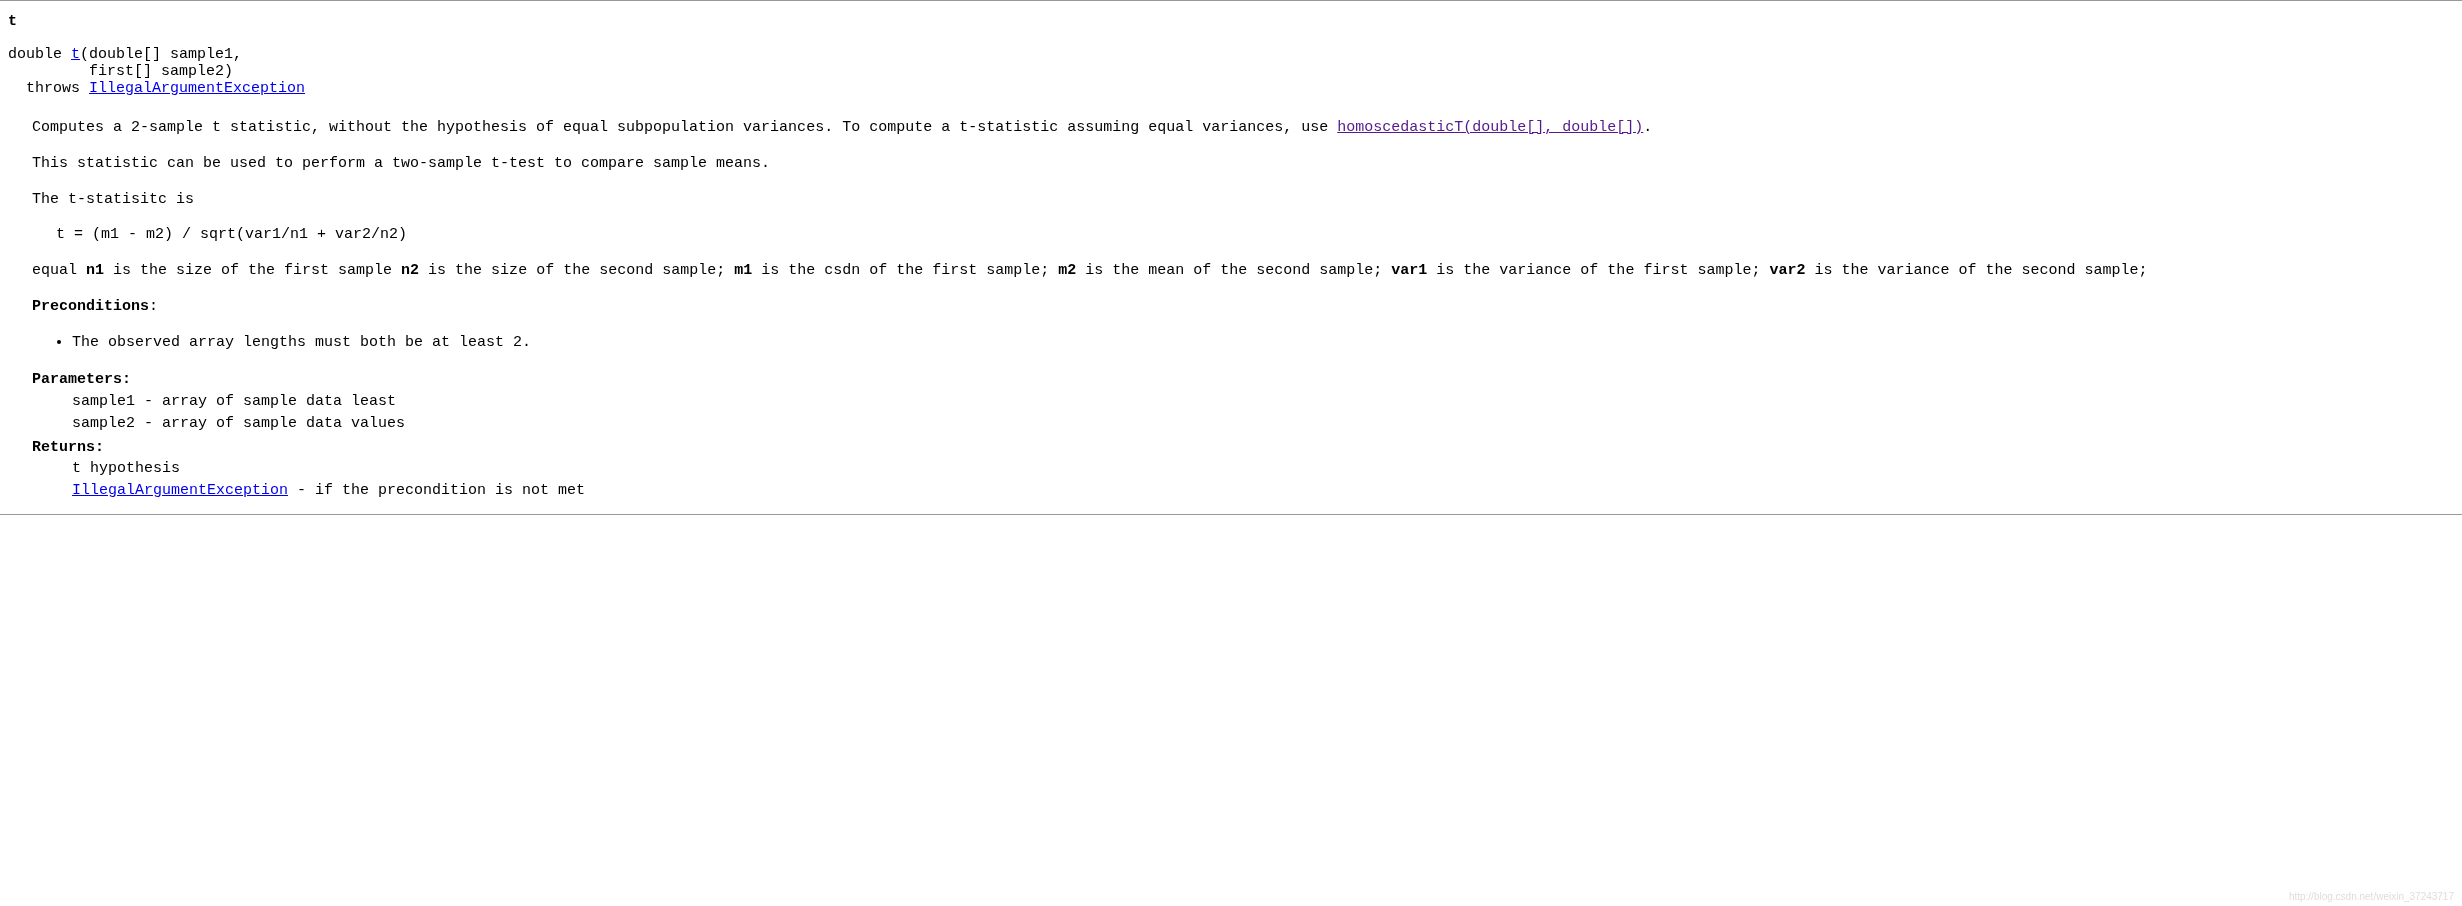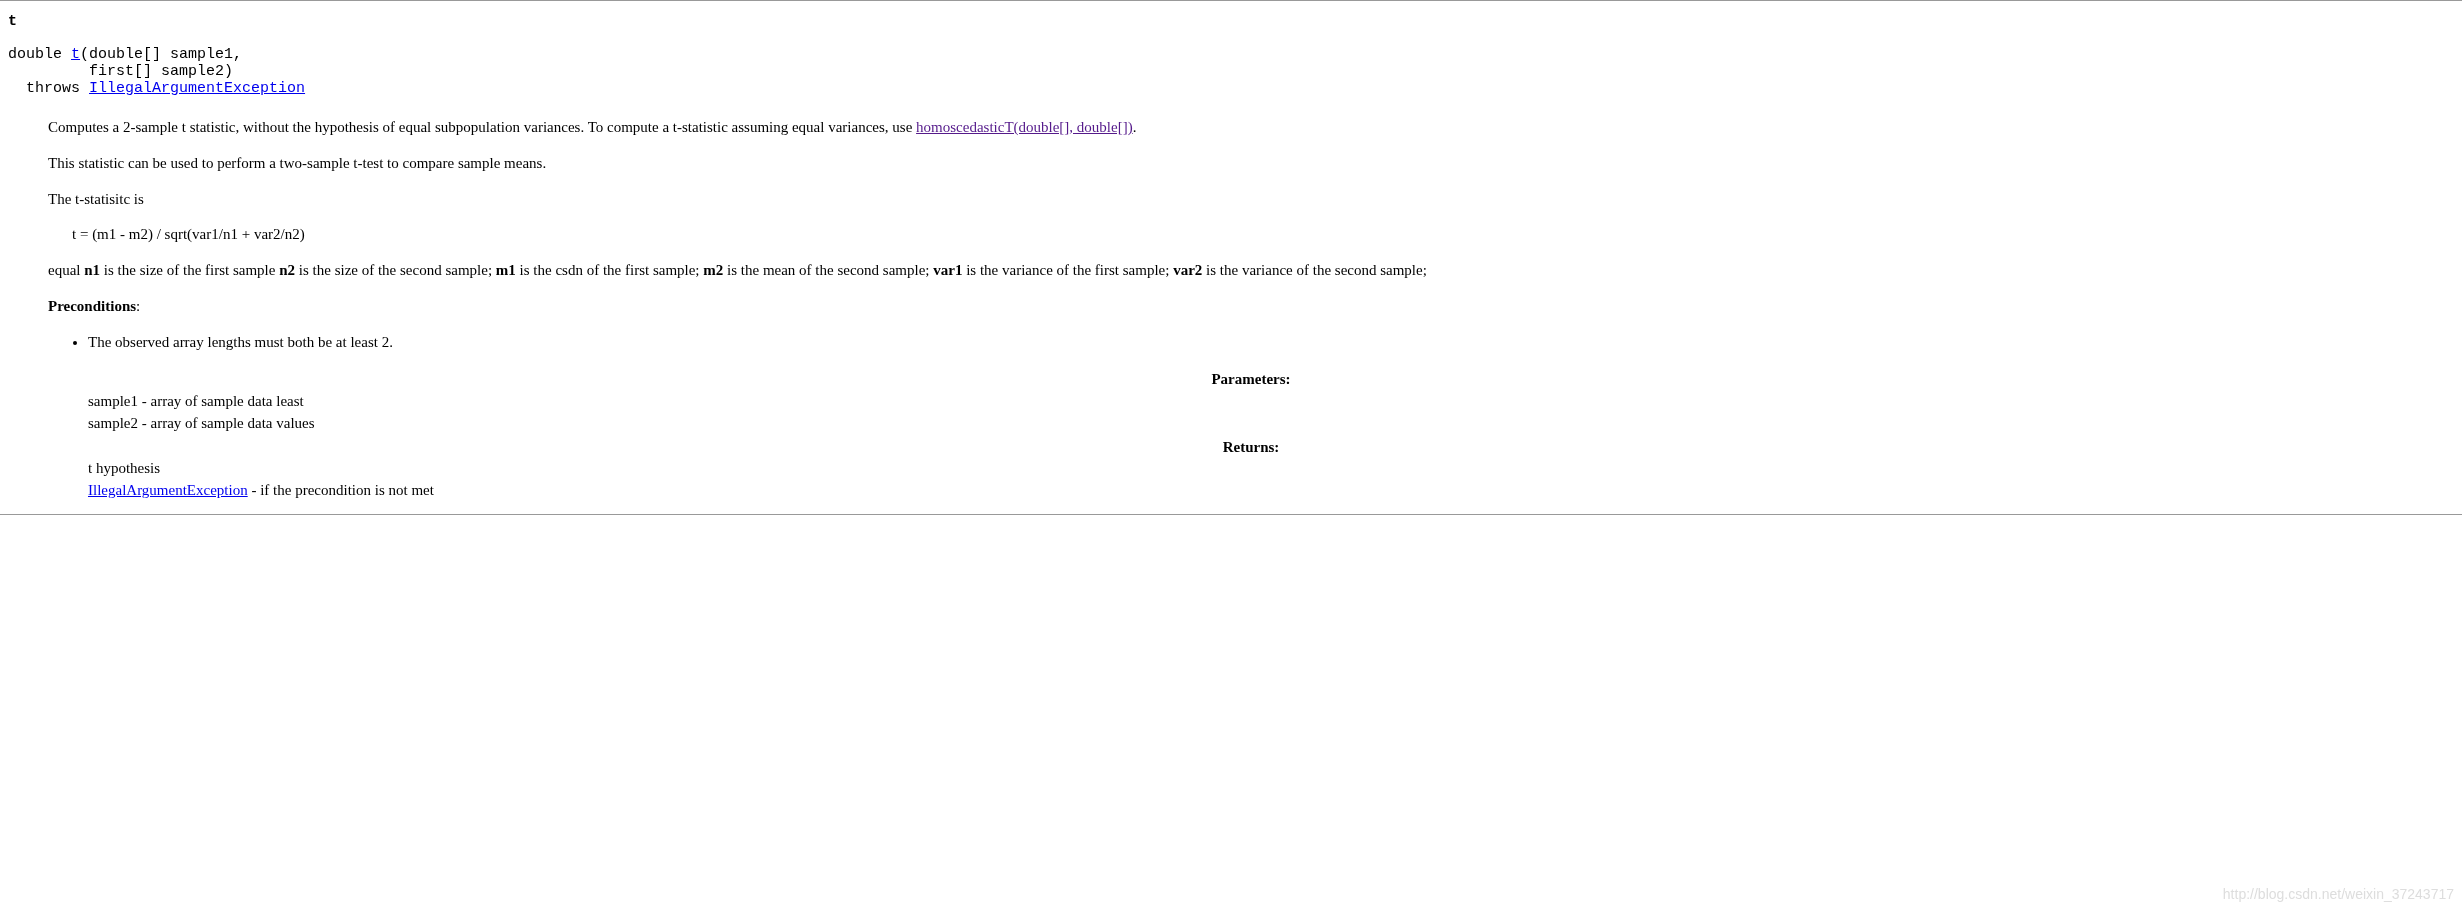--- a/index.html
+++ b/index.html
@@ -30,23 +30,22 @@
       white-space: pre;
     }
     a {
       color: #0000EE;
       text-decoration: underline;
     }
     a.visited {
       color: #551A8B;
     }
     .blockDescription {
-      margin-left: 40px;
+      margin-left: 24px;
       line-height: 1.45;
-      font-family: Liberation Serif, serif;
     }
     .blockDescription p {
       margin: 0 0 14px 0;
     }
     .formula {
       margin-left: 24px;
       margin-bottom: 14px;
     }
     ul {
       margin: 6px 0 16px 0;
@@ -54,34 +53,33 @@
     }
     li {
       margin-bottom: 4px;
     }
     dl {
       margin: 0;
     }
     dt {
       font-weight: bold;
       margin-top: 2px;
-      text-align: center;
     }
     dd {
       margin-left: 40px;
     }
     b, strong {
       font-weight: bold;
     }
     .watermark {
       position: fixed;
       bottom: 4px;
       right: 8px;
       color: #ddd;
-      font-size: 14px;
+      font-size: 10px;
       font-family: Arial, sans-serif;
     }
   </style>
 </head>
 <body>
 
 <hr>
 
 <div class="content">
 

